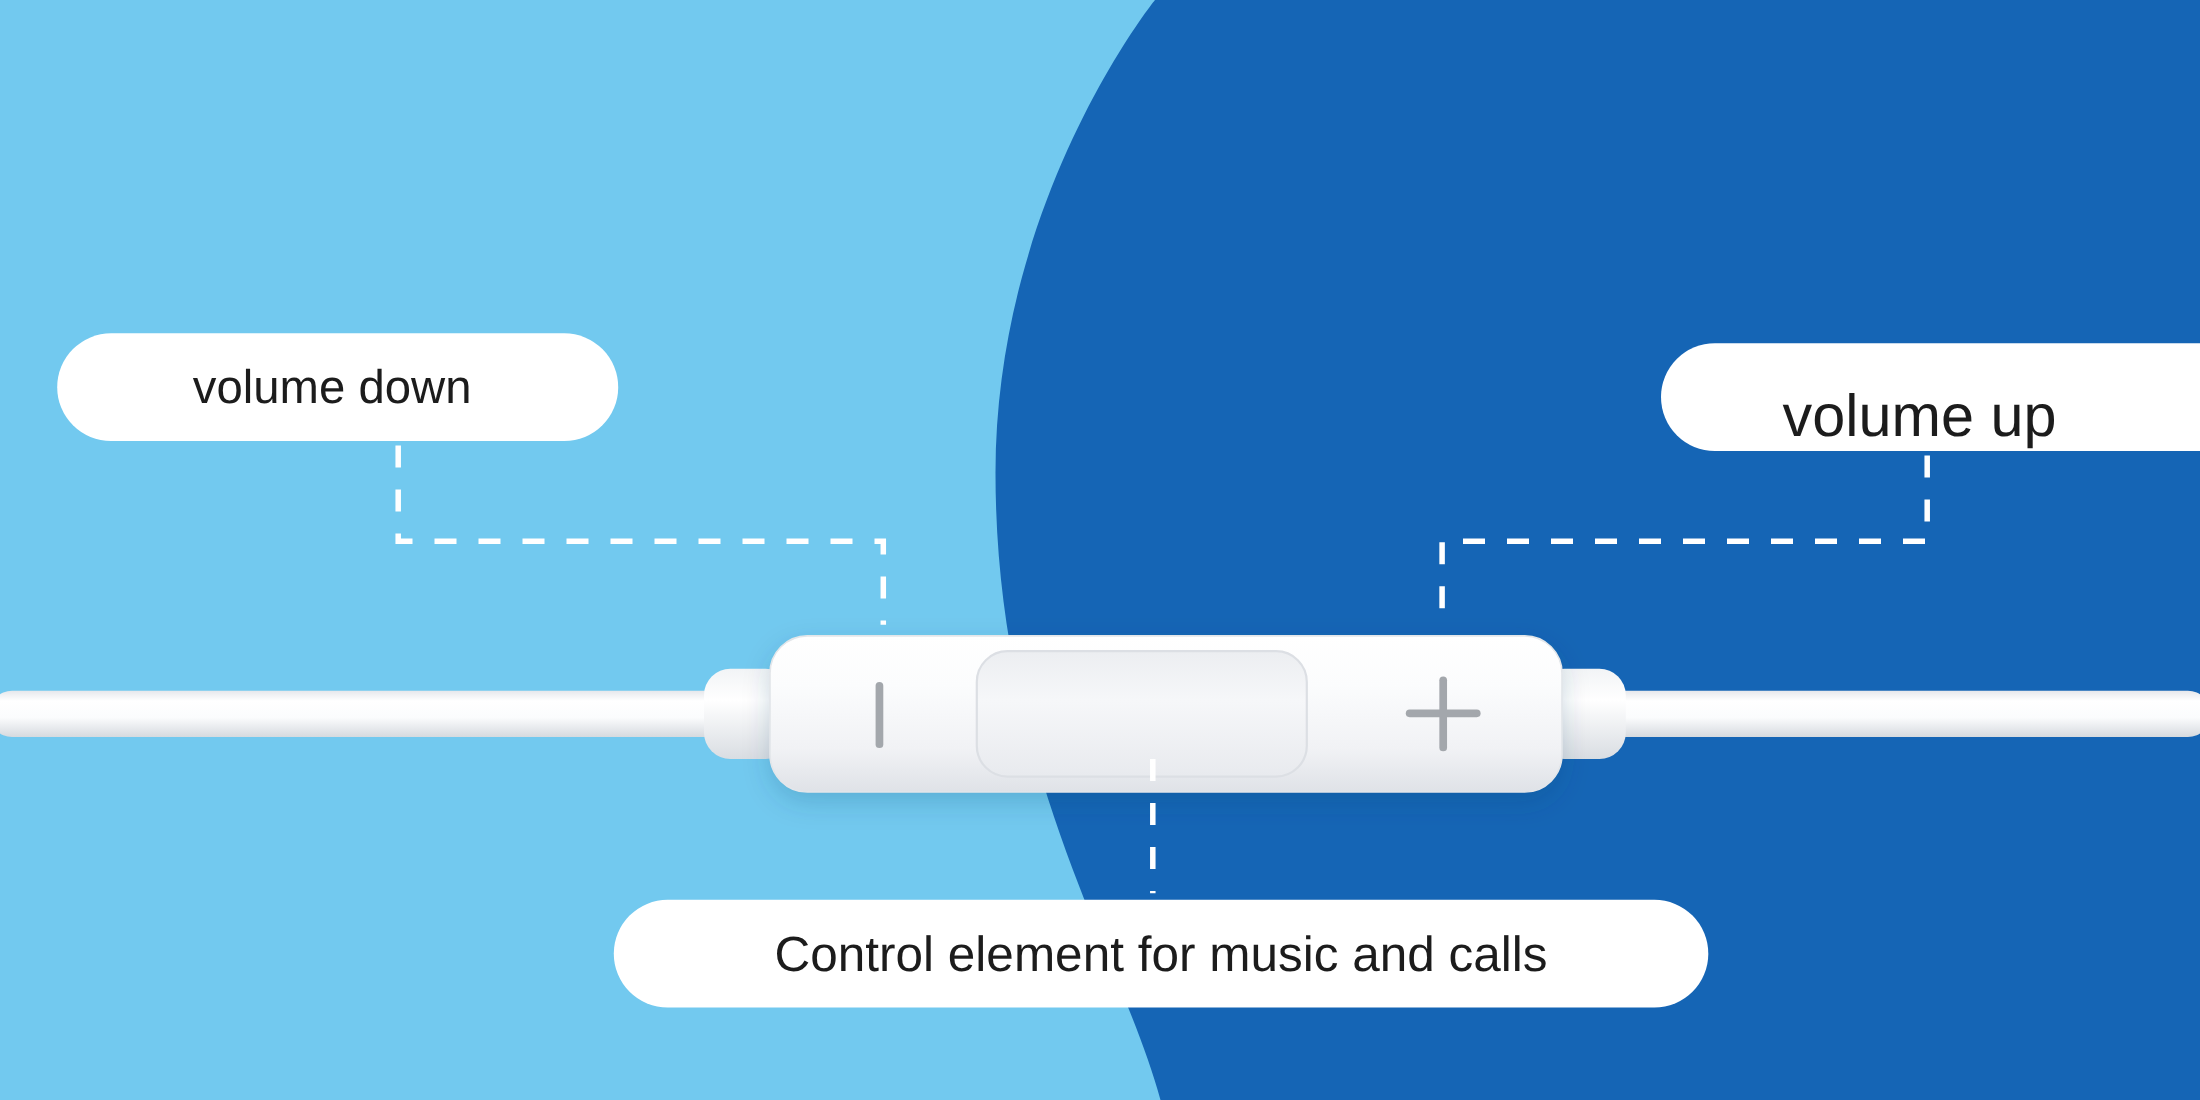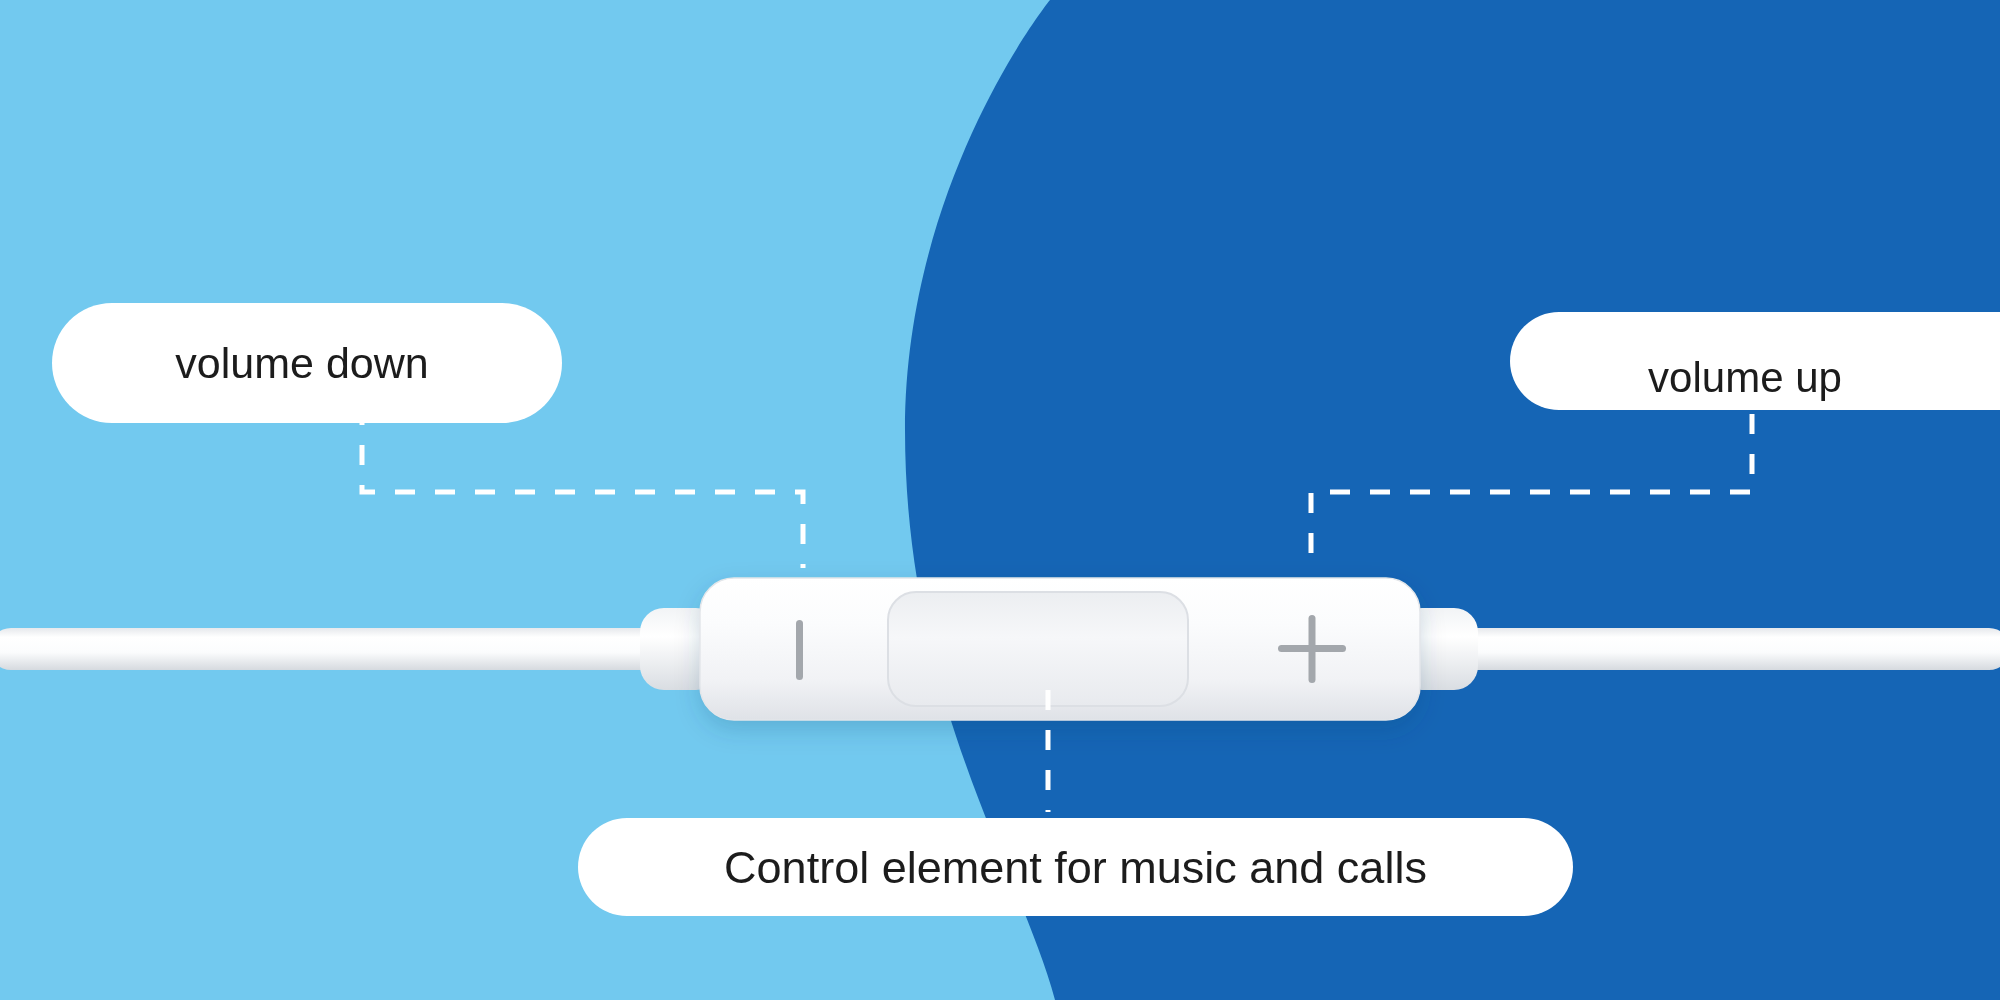--- a/index.html
+++ b/index.html
@@ -62,38 +62,38 @@
   .pill-text {
     color: #1c1c1c;
     white-space: nowrap;
     line-height: 1;
   }
 
   #pill-volume-down {
     left: 52px;
     top: 303px;
     width: 510px;
-    height: 120px;
+    height: 98px;
     justify-content: center;
     padding-right: 10px;
   }
   #pill-volume-down .pill-text { font-size: 43px; }
 
   #pill-volume-up {
     left: 1510px;
     top: 312px;
     width: 560px;
     height: 98px;
     justify-content: center;
     padding-right: 90px;
   }
-  #pill-volume-up .pill-text { font-size: 42px; margin-top: 33px; }
+  #pill-volume-up .pill-text { font-size: 54px; margin-top: 33px; }
 
   #pill-control-element {
-    left: 578px;
+    left: 558px;
     top: 818px;
     width: 995px;
     height: 98px;
     justify-content: center;
   }
   #pill-control-element .pill-text { font-size: 45px; }
 
   
   .connectors {
     position: absolute;

